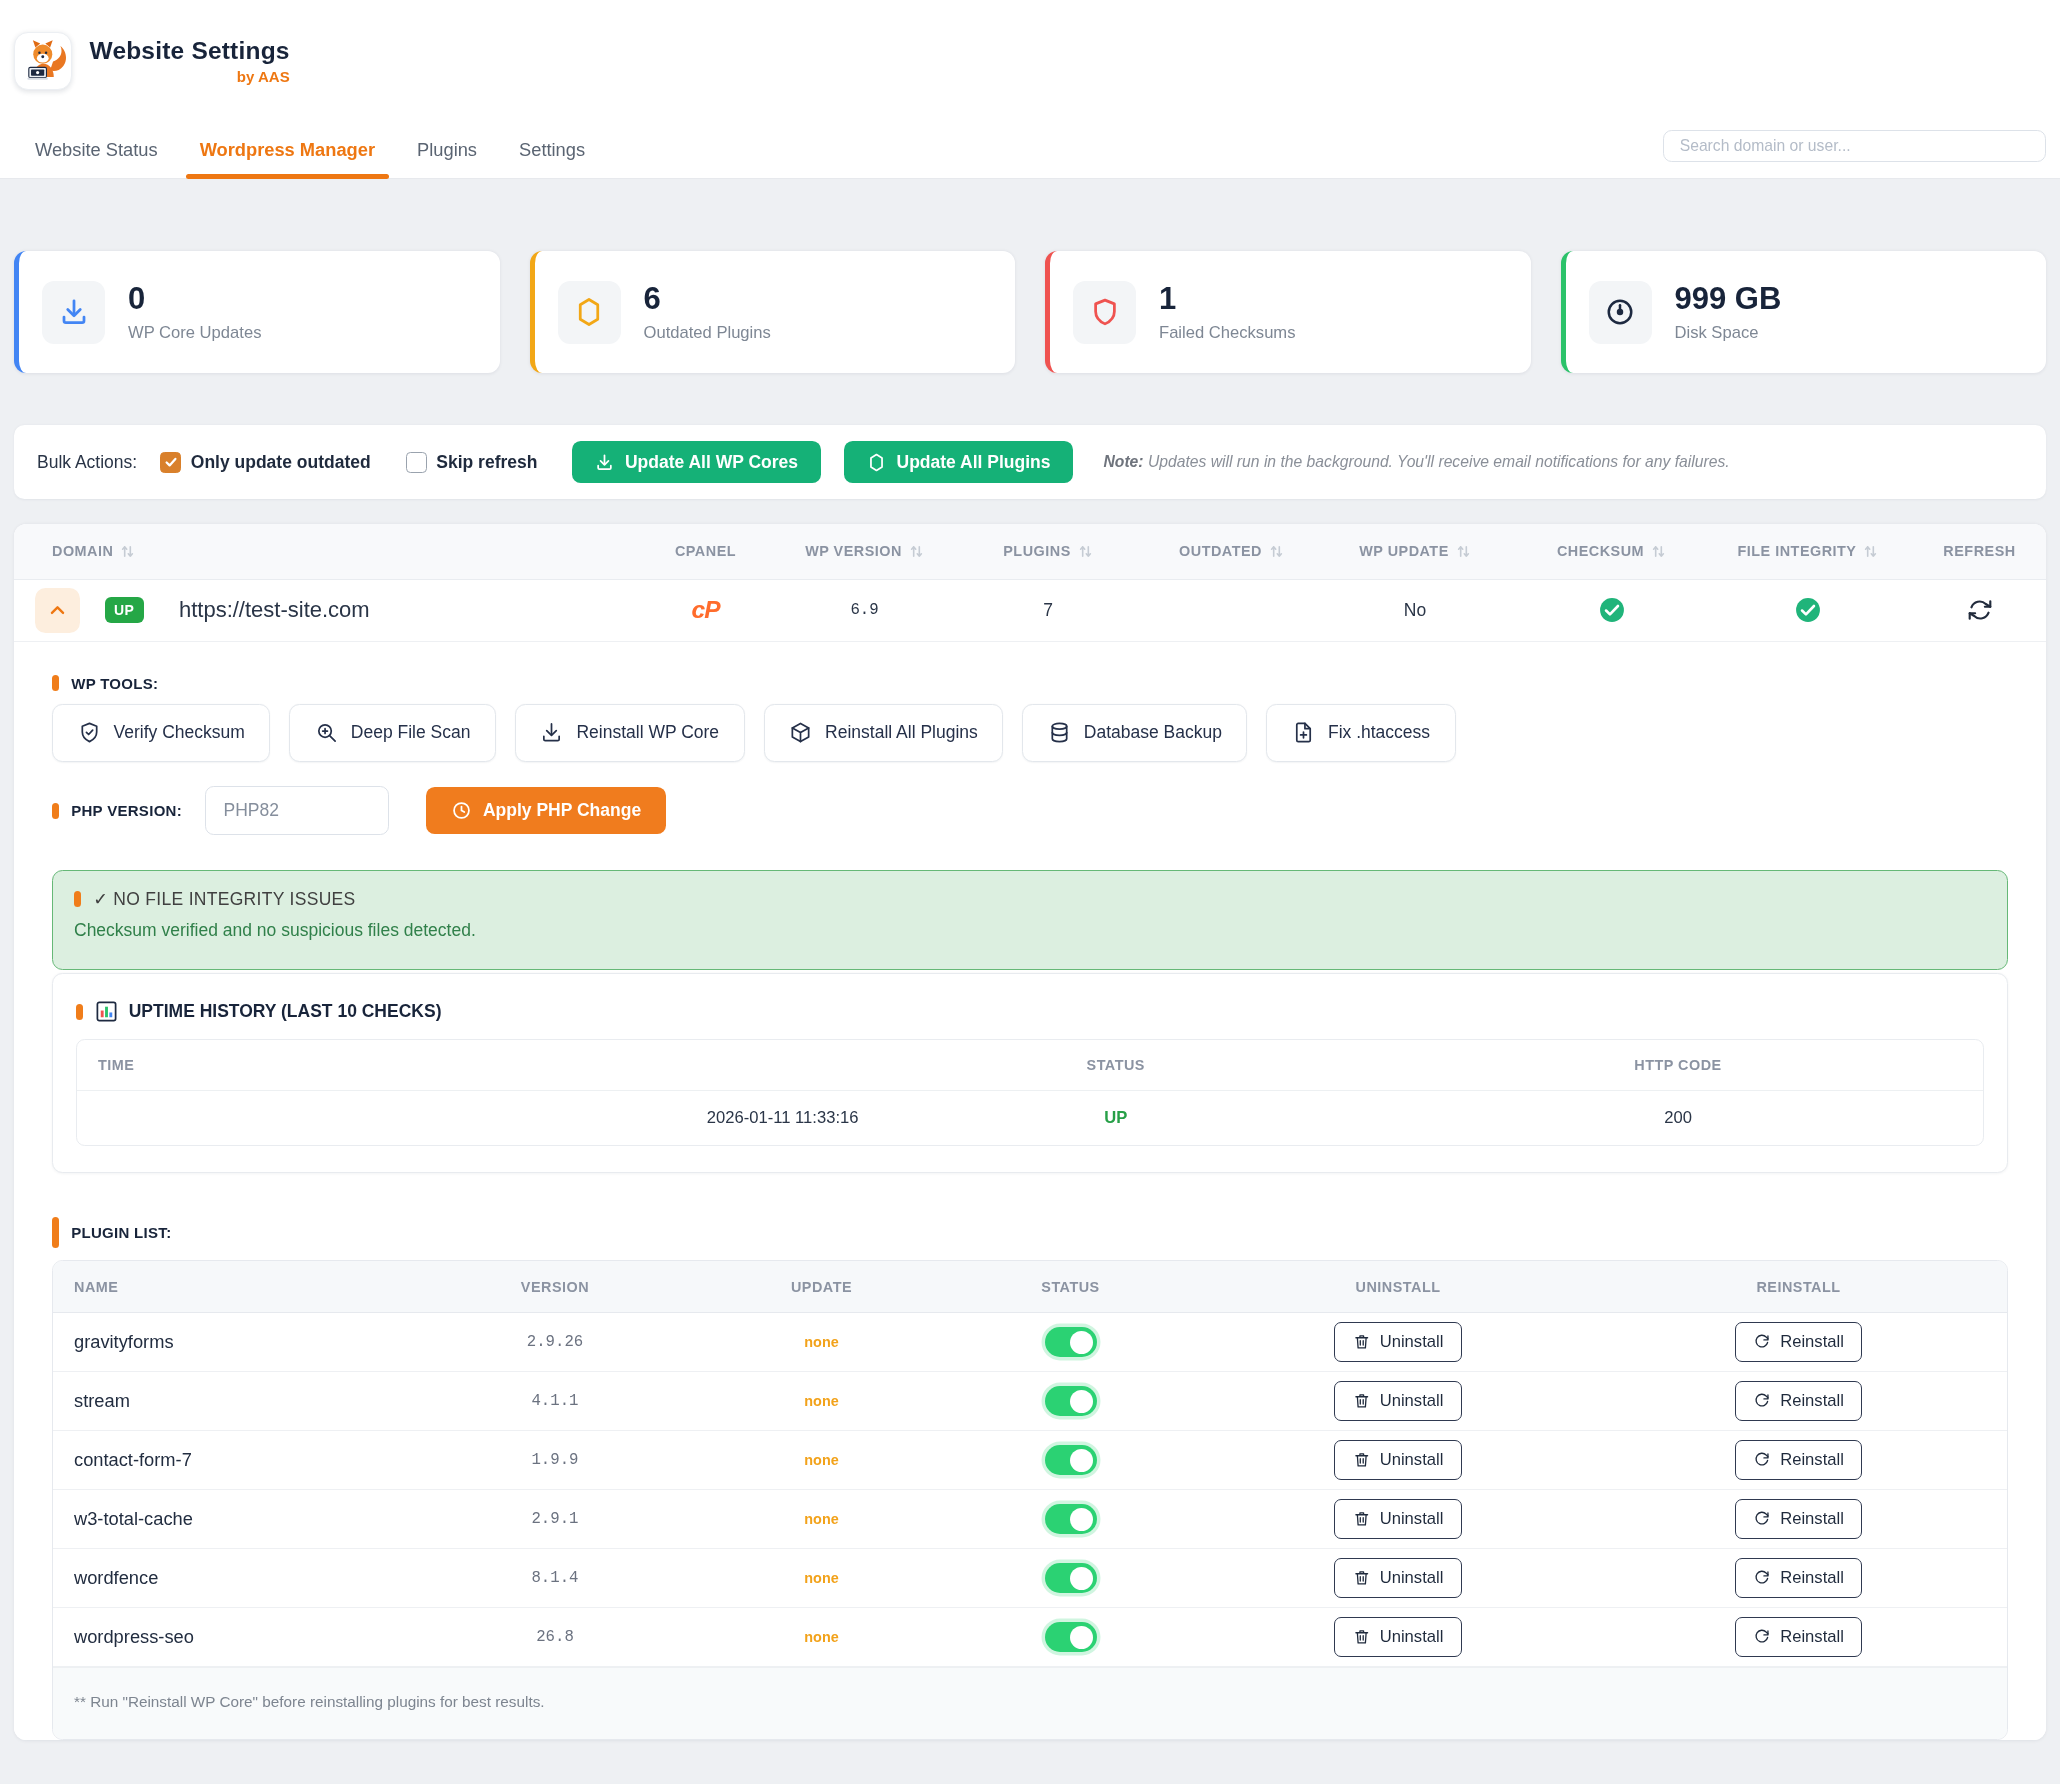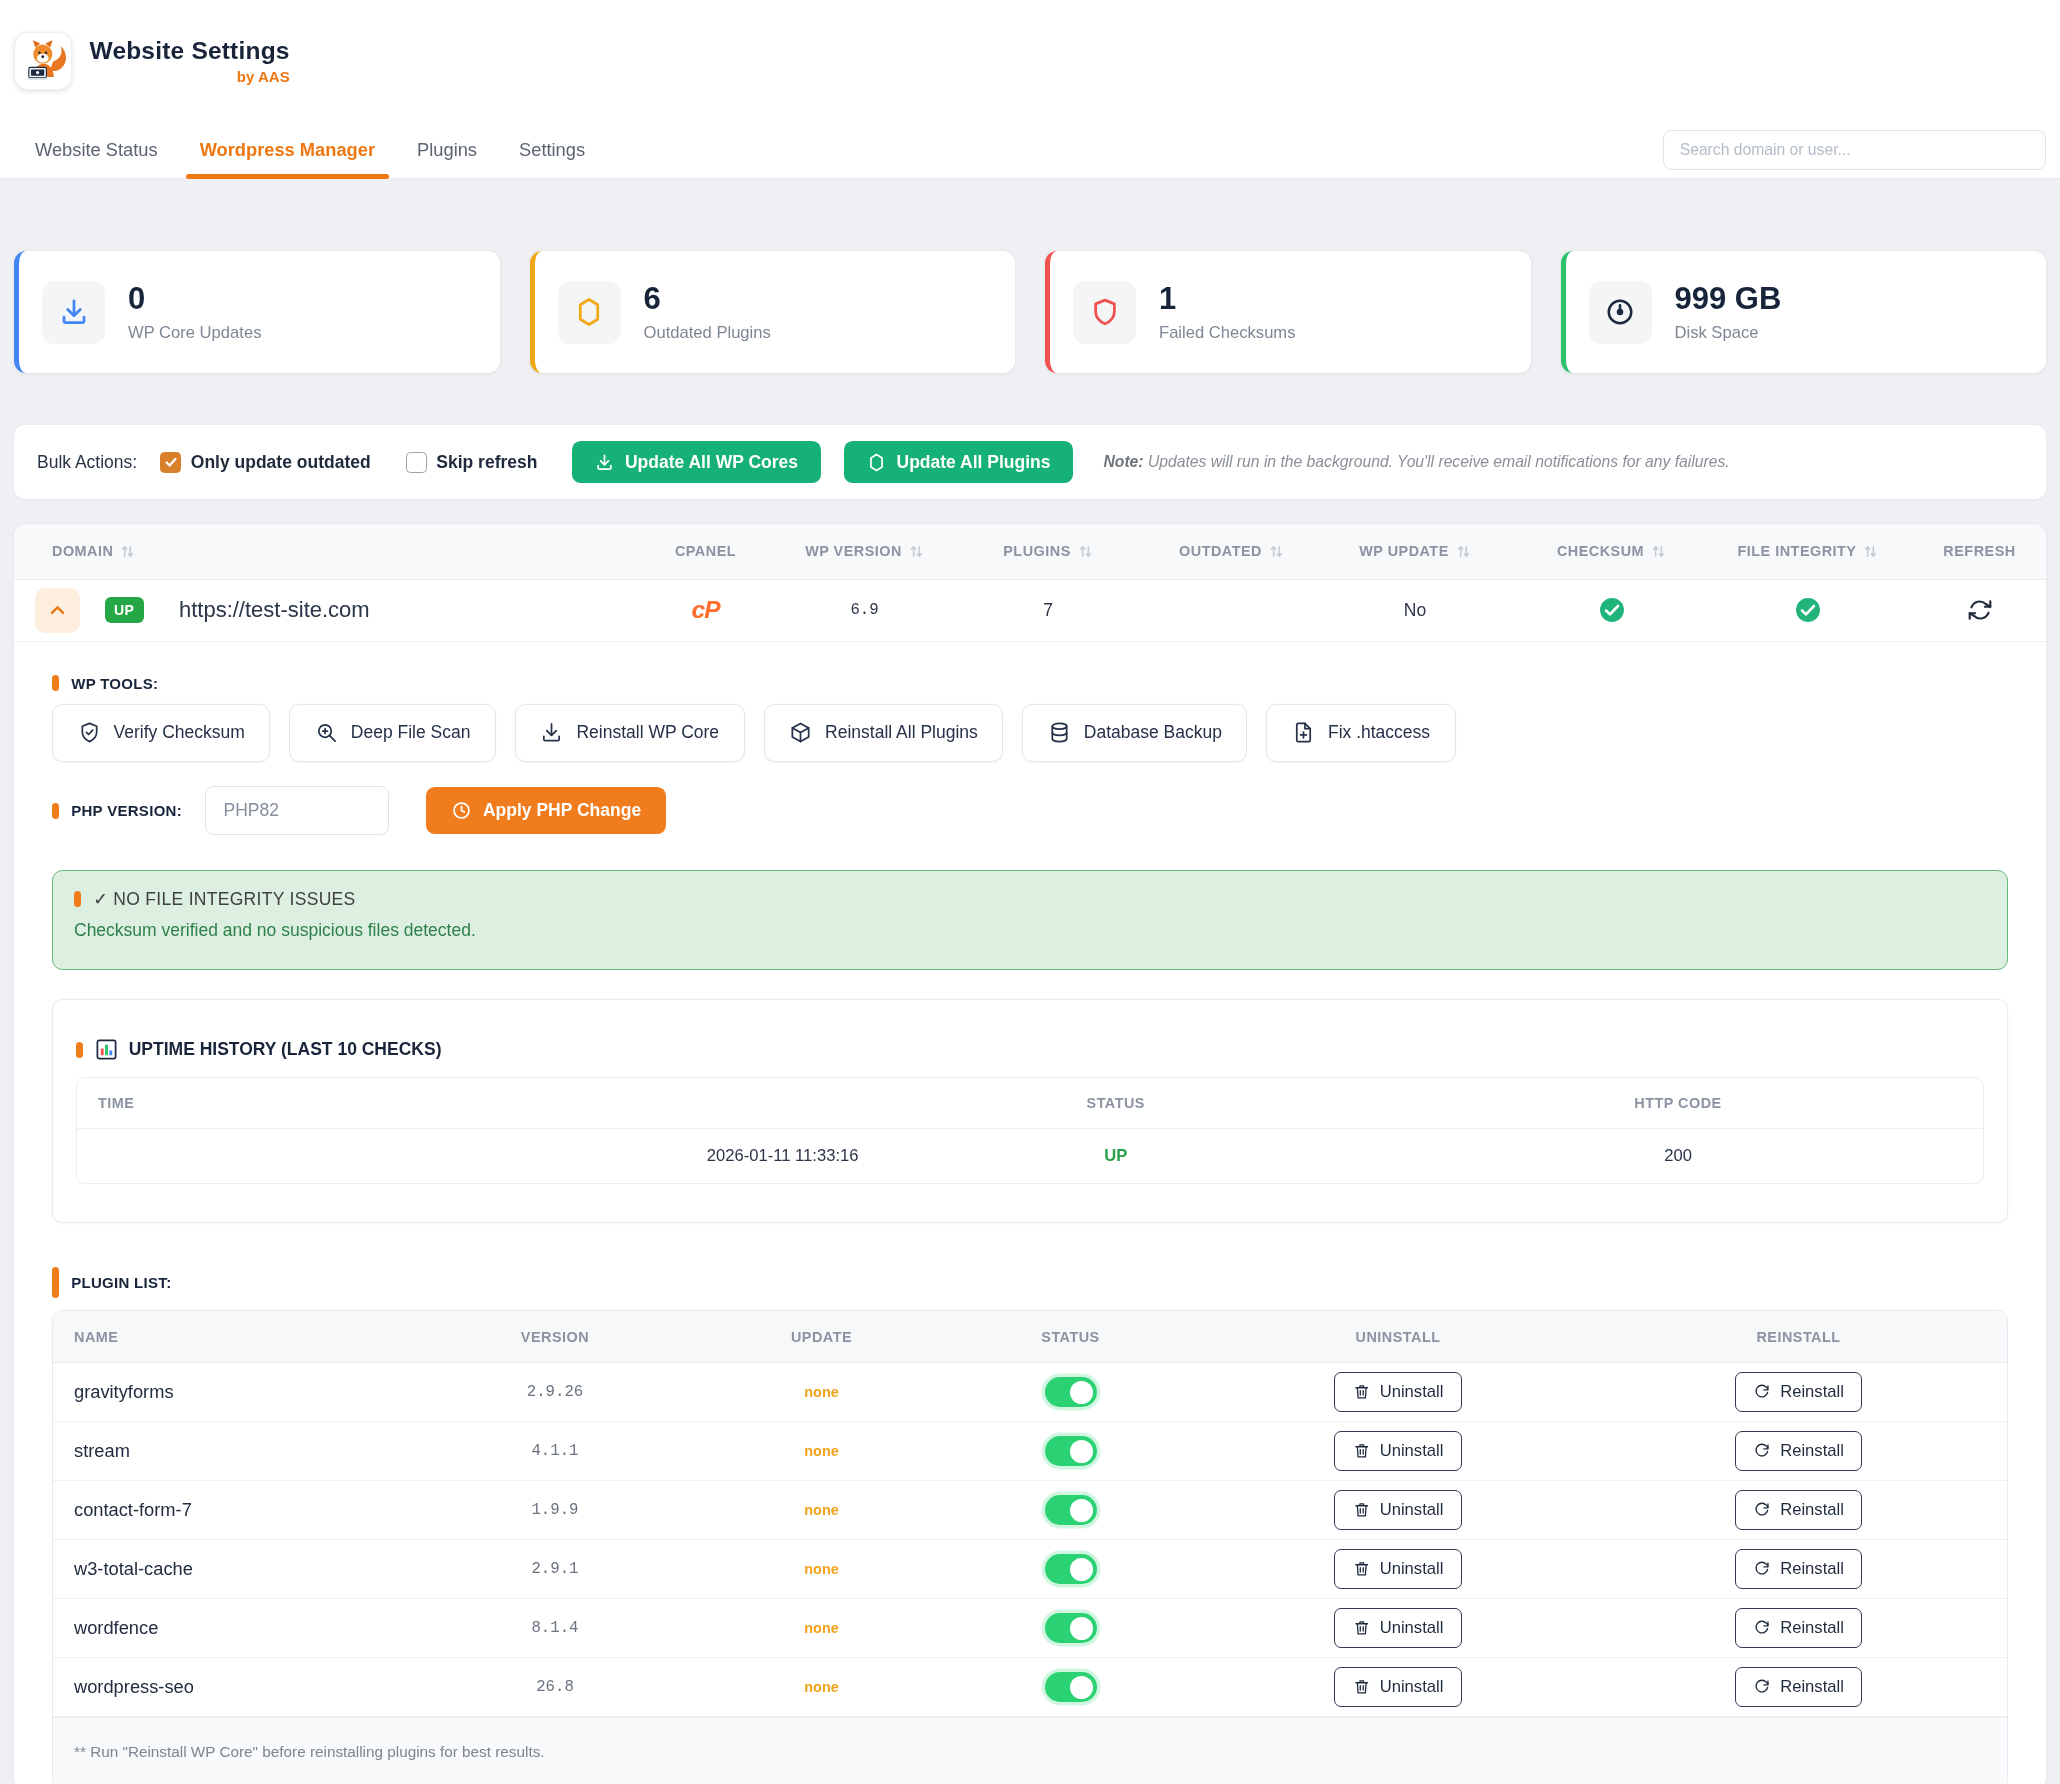--- a/index.html
+++ b/index.html
@@ -15,21 +15,21 @@
   .title-wrap { margin-left:17.5px; display:inline-block; }
   .app-title { font-size:24.5px; font-weight:bold; color:#18243a; letter-spacing:0.2px; }
   .byline { text-align:right; color:#ee7712; font-weight:bold; font-size:15px; margin-top:2.6px; }
 
   
   .nav { height:57px; background:#fff; border-bottom:0.9px solid #e7e9ed; display:flex; align-items:center;
          padding:0 14px 0 35px; position:relative; }
   .tab { font-size:18.3px; color:#5a6472; margin-right:42px; position:relative; height:57px; display:flex; align-items:center; cursor:pointer; }
   .tab.active { color:#ee7712; font-weight:bold; }
   .tab.active .underline { position:absolute; left:-14px; right:-14px; bottom:0; height:4.4px; background:#ee7712; border-radius:2.6px; }
-  .search-input { position:absolute; right:14px; top:7.9px; width:383px; height:40px; border:0.9px solid #dde2e9;
+  .search-input { position:absolute; right:14px; top:7.9px; width:383px; height:32px; border:0.9px solid #dde2e9;
                   border-radius:8.7px; padding:0 15.7px; font-size:15.7px; color:#3c4657; background:#fff; outline:none; font-family:inherit; }
   .search-input::placeholder { color:#b4bcc8; }
 
   
   .content { padding:0 14px; }
 
   
   .stats { margin-top:72px; display:grid; grid-template-columns:repeat(4,1fr); gap:30px; }
   .stat-card { background:#fff; height:122px; border-radius:12.2px; box-shadow:0 0.9px 3.5px rgba(20,30,60,.08);
                display:flex; align-items:center; padding-left:23px; border-left:5.2px solid #ccc; }
@@ -89,22 +89,22 @@
   .php-input { margin-left:23px; width:184px; height:49px; border:0.9px solid #dde2e9; border-radius:8.7px; padding:0 17.5px;
                font-size:17.5px; color:#858e9c; outline:none; font-family:inherit; }
   .btn-orange { margin-left:37px; height:47px; background:#f07c1e; border:none; border-radius:8.7px; color:#fff;
                 font-size:17.5px; font-weight:bold; display:flex; align-items:center; padding:0 24.5px; cursor:pointer; font-family:inherit; }
   .btn-orange svg { width:21px; height:21px; margin-right:11.4px; }
 
   .banner { margin-top:35px; height:100px; background:#dcefe0; border:1.3px solid #66b877; border-radius:10.5px; padding:17.5px 21px; }
   .banner-title { display:flex; align-items:center; font-size:17.5px; font-weight:normal; color:#404040; letter-spacing:0.3px; }
   .banner-msg { margin-top:10.5px; font-size:17.5px; color:#30804a; }
 
-  .uptime-card { margin-top:29px; background:#fff; border:0.9px solid #e8ebef; border-radius:10.5px; box-shadow:0 0.9px 2.6px rgba(20,30,60,.05);
-                 padding:38px 23px; }
+  .uptime-card { margin-top:3px; background:#fff; border:0.9px solid #e8ebef; border-radius:10.5px; box-shadow:0 0.9px 2.6px rgba(20,30,60,.05);
+                 padding:26px 23px; }
   .uptime-head { display:flex; align-items:center; font-size:17.5px; font-weight:bold; color:#18243a; }
   .uptime-head svg.chart { width:23px; height:23px; margin-right:10.5px; }
   .uptime-table { margin-top:15.7px; border:0.9px solid #e9ecf0; border-radius:8.7px; overflow:hidden; }
   .ut-grid { display:grid; grid-template-columns:41% 27% 32%; align-items:center; }
   .ut-head { height:51px; border-bottom:0.9px solid #edf0f2; }
   .ut-hcell { font-size:14.4px; font-weight:bold; color:#8b93a2; letter-spacing:0.5px; text-align:center; }
   .ut-hcell.first { text-align:left; padding-left:21px; }
   .ut-row { height:54px; }
   .ut-cell { font-size:16.6px; color:#2a3547; text-align:center; }
   .ut-cell.first { text-align:right; padding-left:21px; }

